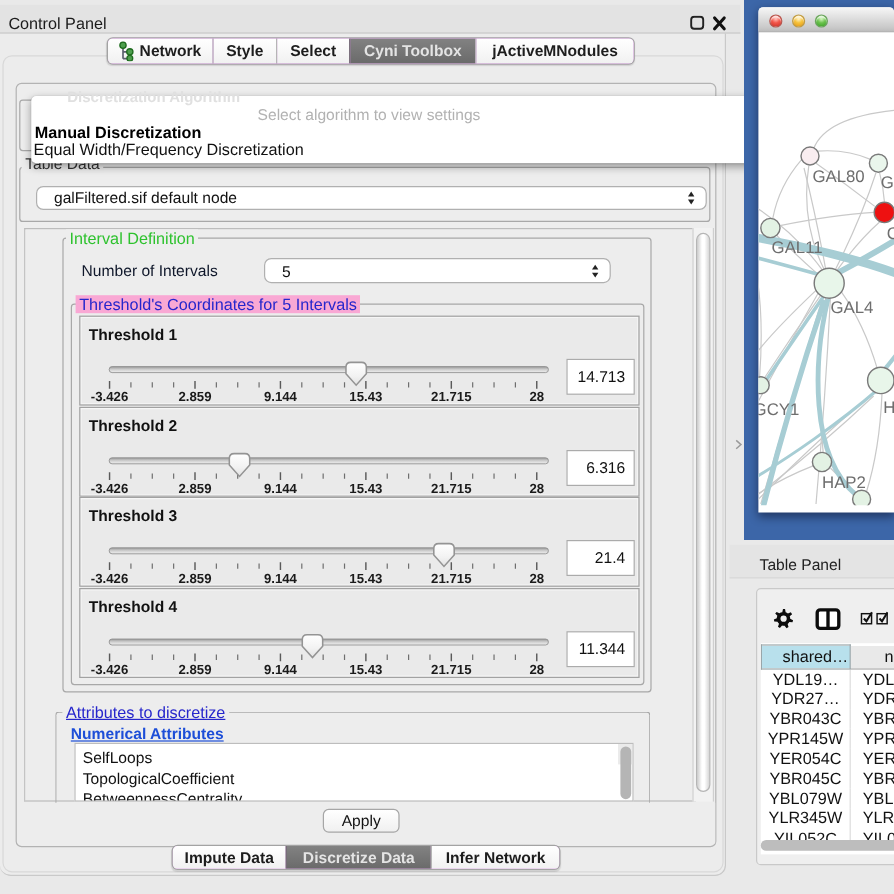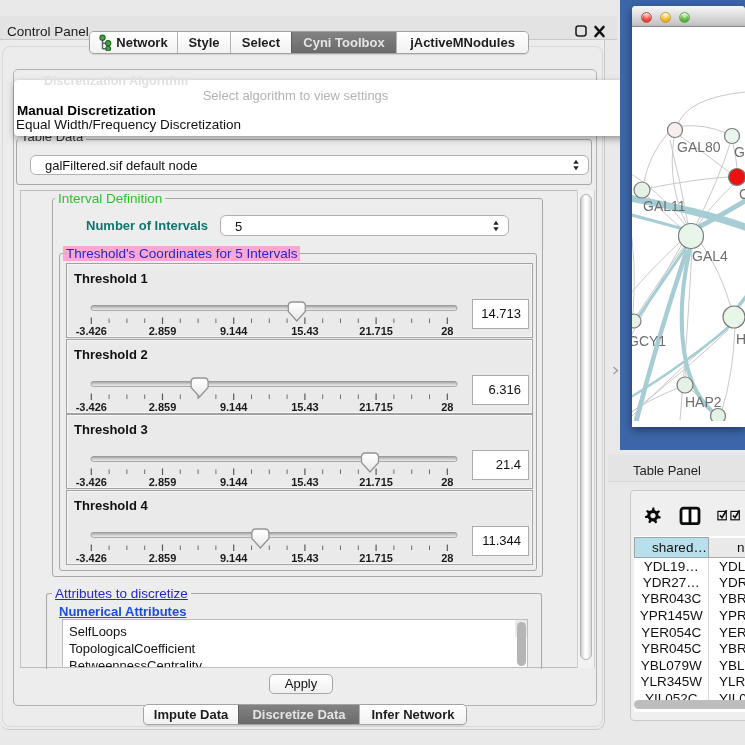--- a/index.html
+++ b/index.html
@@ -1,20 +1,20 @@
 <!DOCTYPE html>
 <html><head>
 <meta charset="utf-8">
 <style>
   * { margin:0; padding:0; box-sizing:border-box; }
   html,body { width:745px; height:745px; overflow:hidden; }
   body { font-family:"Liberation Sans", sans-serif; background:#e9e9e9; position:relative; }
   .abs { position:absolute; }
   
-  #titlebar { left:0; top:16px; width:617px; height:24px; background:#e3e3e3; border-bottom:1px solid #c9c9c9; }
+  #titlebar { left:0; top:4px; width:617px; height:24px; background:#e3e3e3; border-bottom:1px solid #c9c9c9; }
   #titlebar .t { position:absolute; left:7px; top:6px; font-size:13.5px; color:#1b1b1b; }
   #winbody { left:0; top:27px; width:605px; height:703px; background:#ececec; border-right:1px solid #c9c9c9; border-bottom:1px solid #c9c9c9; border-radius:0 0 9px 9px; }
   #innerpanel { left:13px; top:69px; width:584px; height:637px; background:#ededed; border:1px solid #b3b3b3; border-radius:5px; }
   .groupbox { position:absolute; border:1px solid #a8a8a8; border-radius:3px; }
   .gtitle { position:absolute; font-size:13px; background:transparent; padding:0 3px; }
   .combo { position:absolute; background:#fff; border:1px solid #b0b0b0; border-radius:6px; font-size:13px; color:#111; }
   .combo .cv { position:absolute; left:14px; top:50%; transform:translateY(-50%); white-space:nowrap; }
   .steppers { position:absolute; right:9px; top:50%; transform:translateY(-50%); width:6px; height:12px; }
   
   .seg { position:absolute; display:flex; background:#f0abfc; border:1px solid #a3a3a3; border-radius:5px; overflow:hidden; box-shadow:0 1px 1px rgba(0,0,0,0.12); }
@@ -30,21 +30,21 @@
   #numlist { left:62px; top:619px; width:466px; height:49px; background:#fff; border:1px solid #bdbdbd; font-size:13px; color:#111; overflow:hidden; }
   #numlist { padding-top:3px; }
   #numlist div { padding-left:6px; height:17px; line-height:17px; }
   
   #vscroll { left:577px; top:190px; width:18px; height:478px; background:#f2f2f2; border-left:1px solid #cfcfcf; border-right:1px solid #cfcfcf; }
   #vscroll .thumb { position:absolute; left:1.5px; top:4px; width:12px; height:466px; border-radius:6px; background:linear-gradient(90deg,#cccccc,#ffffff 40%,#ffffff 60%,#d6d6d6); border:1px solid #b5b5b5; }
   #lscroll { position:absolute; right:0px; top:0px; width:12px; height:47px; background:#ebebeb; }
   #lscroll .thumb { position:absolute; left:2px; top:2px; width:9px; height:44px; border-radius:4.5px; background:#b5b5b5; }
   .btn { position:absolute; background:linear-gradient(#ffffff,#f0f0f0); border:1px solid #a6a6a6; border-radius:5px; font-size:13px; color:#111; text-align:center; }
   
-  #popup { left:14px; top:80px; width:622px; height:56px; background:#fff; border-radius:4px; box-shadow:0 3px 7px rgba(0,0,0,0.35), 0 0 1px rgba(0,0,0,0.2); }
+  #popup { left:26px; top:80px; width:622px; height:56px; background:#fff; border-radius:4px; box-shadow:0 3px 7px rgba(0,0,0,0.35), 0 0 1px rgba(0,0,0,0.2); }
   
   #netpanel { left:620px; top:0; width:125px; height:450px; background:#3c66a8; }
   #macwin { position:absolute; left:12px; top:6px; width:113px; height:421px; background:#fff; border-radius:4px 4px 0 0; box-shadow:0 3px 8px rgba(0,0,20,0.45); }
   #mactitle { position:absolute; left:0; top:0; width:100%; height:21px; background:linear-gradient(#f7f7f7,#c9c9c9 85%,#bdbdbd); border-bottom:1px solid #8b8b8b; border-radius:4px 4px 0 0; }
   .light { position:absolute; top:6px; width:11px; height:11px; border-radius:50%; }
   #tablepanel { left:608px; top:450px; width:137px; height:295px; background:#e9e9e9; }
   #tphead { position:absolute; left:0; top:4px; width:137px; height:28px; background:#e4e4e4; border-bottom:1px solid #d8d8d8; }
   #tpcard { position:absolute; left:22px; top:40px; width:120px; height:231px; background:#efefef; border:1px solid #c9c9c9; border-radius:4px; }
   table.tp { border-collapse:collapse; font-size:13.5px; color:#111; table-layout:fixed; }
   table.tp td { width:74px; height:16.6px; text-align:center; padding:0; white-space:nowrap; overflow:hidden; border-right:1px solid #dcdcdc; }
@@ -77,21 +77,21 @@
 </div>
 
 <div class="abs" style="left:20px;top:190px;width:560px;height:478px;border-top:1px solid #bcbcbc;border-bottom:1px solid #bcbcbc;border-left:1px solid #c4c4c4;"></div>
 <div id="vscroll" class="abs">
     <div class="thumb"></div>
   </div>
 
 <div class="groupbox" style="left:52px;top:198px;width:491px;height:379px;"></div>
 <div class="gtitle" style="left:55px;top:191px;color:#2ec22e;background:#ededed;font-size:13.5px;">Interval Definition</div>
 
-<div class="abs" style="left:86px;top:218px;font-size:13px;font-weight:700;color:#0f766e;">Number of Intervals</div>
+<div class="abs" style="left:68px;top:218px;font-size:13px;font-weight:400;color:#0f172a;">Number of Intervals</div>
 <div class="combo" style="left:220px;top:215px;width:289px;height:21px;">
   <span class="cv">5</span>
   <svg class="steppers" viewBox="0 0 9 16">
       <path d="M4.5 0 L8.5 6 L0.5 6 Z" fill="#222"></path>
       <path d="M4.5 16 L8.5 10 L0.5 10 Z" fill="#222"></path>
     </svg>
 </div>
 
 <div class="groupbox" style="left:59px;top:253px;width:478px;height:318px;"></div>
 <div class="gtitle" style="left:63px;top:246px;color:#2626cc;background:#f9a8d4;font-size:13.5px;">Threshold's Coordinates for 5 Intervals</div>

